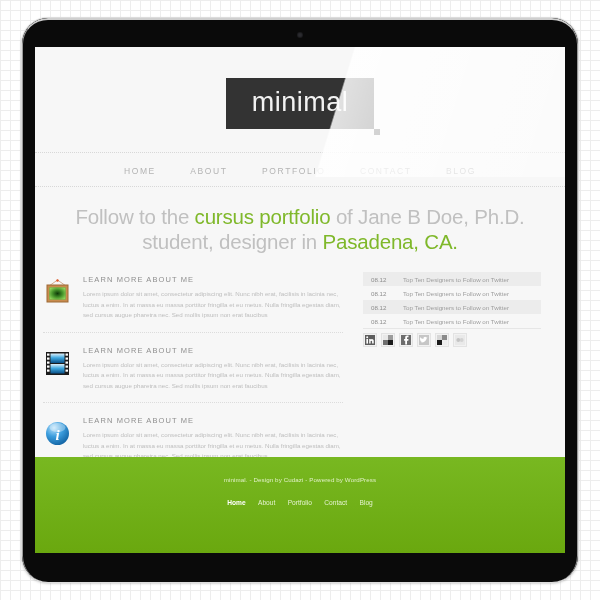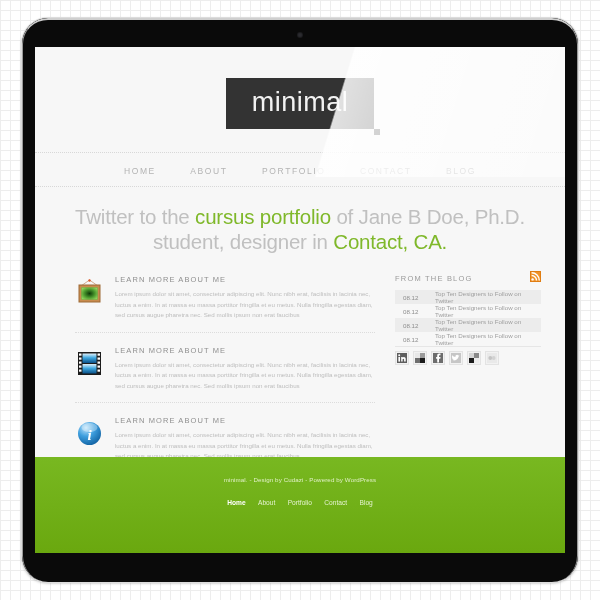--- a/index.html
+++ b/index.html
@@ -128,21 +128,21 @@
     font-weight: 400;
     letter-spacing: -0.2px;
   }
   .headline .hl {
     color: #7fb82a;
   }
 
   
   .content {
     display: flex;
-    padding: 18px 24px 0 40px;
+    padding: 18px 24px 0 8px;
     gap: 20px;
   }
   .col-left { width: 300px; flex: none; }
   .col-right { flex: 1; }
 
   .feature {
     display: flex;
     gap: 11px;
     padding: 3px 0 11px 0;
     border-bottom: 1px dotted #dcdcdc;
@@ -275,21 +275,21 @@
 
       <div class="nav">
         <a href="#">HOME</a>
         <a href="#">ABOUT</a>
         <a href="#">PORTFOLIO</a>
         <a href="#">CONTACT</a>
         <a href="#">BLOG</a>
       </div>
 
       <div class="headline">
-        <span>Twitter to the </span><span class="hl">cursus portfolio</span><span> of Jane B Doe, Ph.D. student, designer in </span><span class="hl">Contact, CA.</span>
+        <span>Follow to the </span><span class="hl">cursus portfolio</span><span> of Jane B Doe, Ph.D. student, designer in </span><span class="hl">Pasadena, CA.</span>
       </div>
 
       <div class="content">
 
         <div class="col-left">
 
           <div class="feature">
             <div class="feature-icon">
               <svg width="29" height="29" viewBox="0 0 29 29">
                 <line x1="14.5" y1="2" x2="6" y2="8" stroke="#c08a60" stroke-width="0.7"></line>
@@ -358,30 +358,20 @@
             <div>
               <p class="feature-title">LEARN MORE ABOUT ME</p>
               <p class="feature-text">Lorem ipsum dolor sit amet, consectetur adipiscing elit. Nunc nibh erat, facilisis in lacinia nec, luctus a enim. In at massa eu massa porttitor fringilla et eu metus. Nulla fringilla egestas diam, sed cursus augue pharetra nec. Sed mollis ipsum non erat faucibus</p>
             </div>
           </div>
 
         </div>
 
         <div class="col-right">
 
-          <h3 class="widget-title">
-            <span>FROM THE BLOG</span>
-            <span class="rss-icon">
-              <svg width="9" height="9" viewBox="0 0 9 9">
-                <circle cx="1.6" cy="7.4" r="1.2" fill="#ffffff"></circle>
-                <path d="M0.6 4.2 A4.2 4.2 0 0 1 4.8 8.4 L6.2 8.4 A5.6 5.6 0 0 0 0.6 2.8 Z" fill="#ffffff"></path>
-                <path d="M0.6 1.4 A7 7 0 0 1 7.6 8.4 L9 8.4 A8.4 8.4 0 0 0 0.6 0 Z" fill="#ffffff"></path>
-              </svg>
-            </span>
-          </h3>
 
           <div class="blog-list">
             <div class="blog-row alt">
               <span class="blog-date">08.12</span>
               <a href="#" class="blog-link">Top Ten Designers to Follow on Twitter</a>
             </div>
             <div class="blog-row">
               <span class="blog-date">08.12</span>
               <a href="#" class="blog-link">Top Ten Designers to Follow on Twitter</a>
             </div>

